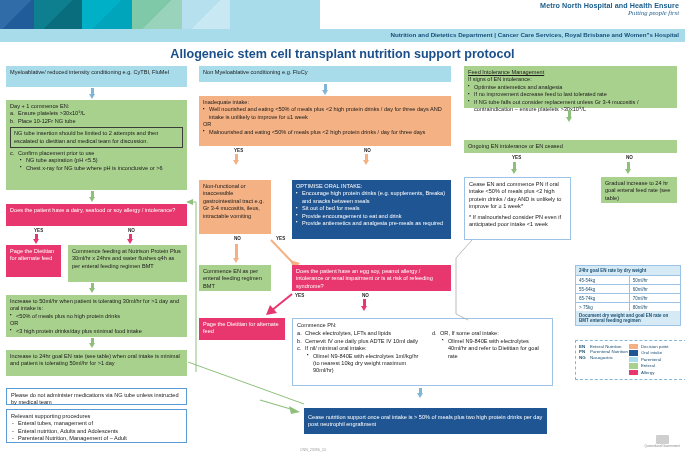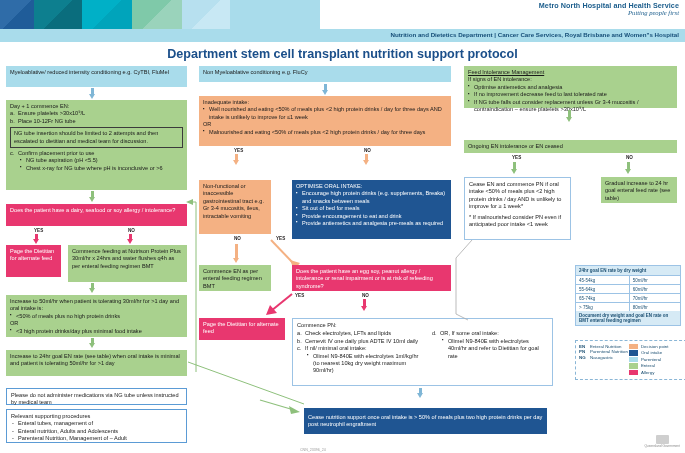--- a/index.html
+++ b/index.html
@@ -81,27 +81,27 @@
   <div class="hdr">
     <div class="logo">
       <i style="width:34px;background:linear-gradient(135deg,#2f6ca8 0 50%,#1f5c99 50% 100%);"></i>
       <i style="width:48px;background:linear-gradient(135deg,#0d7f8f 0 50%,#0a6d7d 50% 100%);"></i>
       <i style="width:50px;background:linear-gradient(135deg,#00b0c7 0 50%,#00a4bb 50% 100%);"></i>
       <i style="width:50px;background:linear-gradient(135deg,#7fc9a9 0 50%,#9ad3bb 50% 100%);"></i>
       <i style="width:48px;background:linear-gradient(135deg,#b7e0ef 0 50%,#c8e8f4 50% 100%);"></i>
       <i style="width:90px;background:#a9dceb;"></i>
     </div>
     <div class="hdr-txt">
-      <div class="hdr-org">Metro North Hospital and Health Service</div>
+      <div class="hdr-org">Metro North Hospital and Health Ensure</div>
       <div class="hdr-tag">Putting people first</div>
     </div>
   </div>
   <div class="band"></div>
   <div class="band-txt">Nutrition and Dietetics Department |  Cancer Care Services, Royal Brisbane and Women"s Hospital</div>
-  <div class="title">Department stem cell transplant nutrition support protocol</div>
+  <div class="title">Allogeneic stem cell transplant nutrition support protocol</div>
 
   <div class="bx oral" style="left:6px;top:66px;width:181px;height:21px;">
     <span>Myeloablative/ reduced intensity conditioning e.g. CyTBI, FluMel</span>
   </div>
   <div class="ar ad" style="left:89px;top:88px;height:11px;">
     <div class="stem" style="height:7px;background:#7fb6d6;"></div>
     <div class="head" style="top:6px;border-top:5px solid #7fb6d6;"></div>
   </div>
 
   <div class="bx enteral" style="left:6px;top:100px;width:181px;height:90px;">

